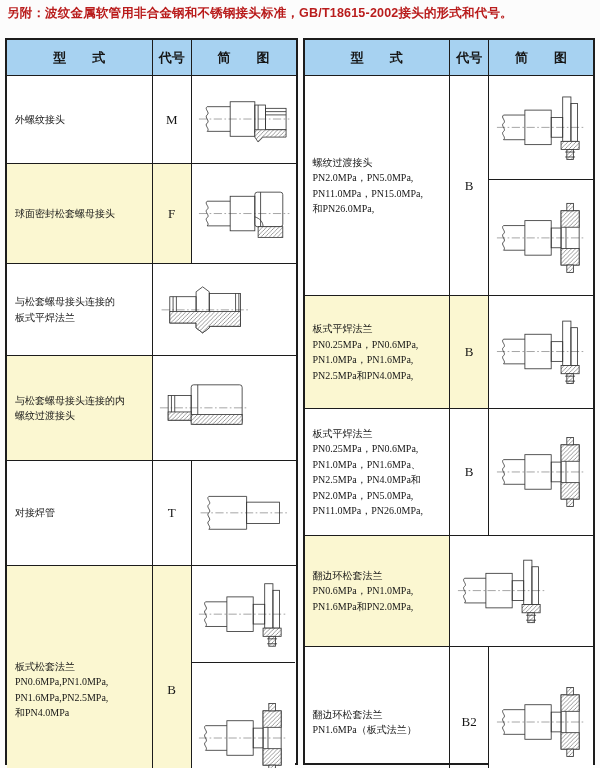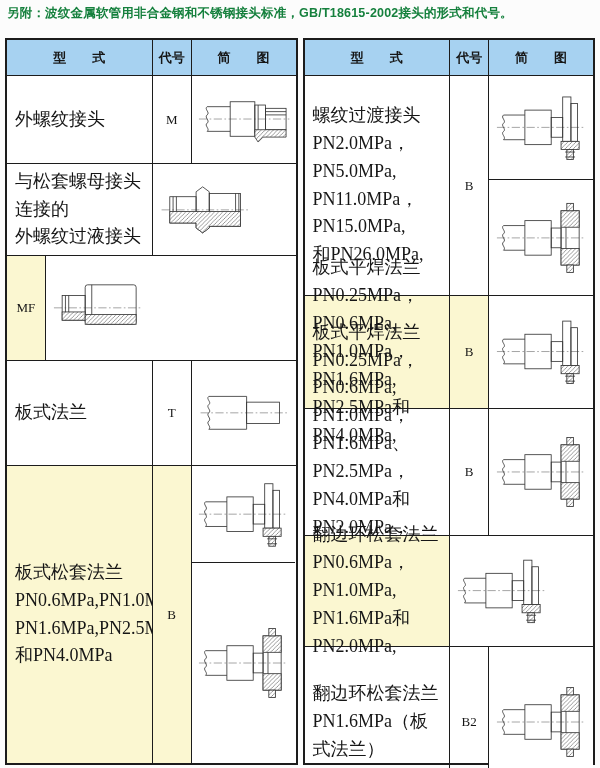--- a/index.html
+++ b/index.html
@@ -10,21 +10,21 @@
   html,body{margin:0;padding:0;}
   body{
     width:600px;height:768px;position:relative;
     background:#fcfcfc;
     font-family:"Liberation Serif", serif;
     color:#161616;
   }
   .caption{
     position:absolute;top:5px;left:7px;right:4px;
     font-family:"Liberation Sans", sans-serif;
-    font-weight:bold;font-size:12.5px;color:#15803d;
+    font-weight:bold;font-size:12.5px;color:#b91c1c;
     letter-spacing:0.2px;white-space:nowrap;
   }
   .tables{
     position:absolute;top:38px;left:5px;width:590px;height:727px;
     display:flex;gap:5px;
   }
   .tbl{
     flex:1;border:2px solid var(--border);background:#fff;
     display:flex;flex-direction:column;box-sizing:border-box;
   }
@@ -39,21 +39,21 @@
   .c-type{width:50.5%;}
   .c-code{width:13.5%;}
   .c-diag{width:36%;font-family:Liberation Serif, serif;}
   .th.c-type,.th.c-code{border-right:1px solid var(--border);}
   .trow{display:flex;border-bottom:1px solid var(--border);box-sizing:border-box;flex:none;}
   .trow.last{flex:1;border-bottom:none;}
   .trow .c-type{
     border-right:1px solid var(--border);box-sizing:border-box;
     display:flex;align-items:center;
     padding:4px 4px 4px 8px;
-    font-size:18px;line-height:1.55;white-space:pre-line;
+    font-size:10px;line-height:1.55;white-space:pre-line;
   }
   .trow .c-code{
     border-right:1px solid var(--border);box-sizing:border-box;
     display:flex;align-items:center;justify-content:center;
     font-size:13px;
   }
   .trow.hl .c-type,.trow.hl .c-code{background:var(--row-highlight-bg);}
   .trow .c-diag{
     background:#ffffff;display:flex;flex-direction:column;box-sizing:border-box;
   }
@@ -172,46 +172,58 @@
       <div class="c-code">M</div>
       <div class="c-diag">
         <div class="dcell">
             <svg class="diagram">
               <use href="#sym-m"></use>
             </svg>
           </div>
       </div>
     </div>
 
+    <div class="trow hl" style="height:100px">
+      <div class="c-type">球面密封松套螺母接头</div>
+      <div class="c-code">F</div>
+      <div class="c-diag">
+        <div class="dcell">
+            <svg class="diagram">
+              <use href="#sym-f"></use>
+            </svg>
+          </div>
+      </div>
+    </div>
 
     <div class="trow" style="height:92px">
       <div class="c-type">与松套螺母接头连接的
-外螺纹过液接头</div>
+板式平焊法兰</div>
       <div class="c-diag">
         <div class="dcell">
             <svg class="diagram">
               <use href="#sym-mm"></use>
             </svg>
           </div>
       </div>
     </div>
 
     <div class="trow hl" style="height:105px">
-      <div class="c-code">MF</div>
+      <div class="c-type">与松套螺母接头连接的内
+螺纹过渡接头</div>
       <div class="c-diag">
         <div class="dcell">
             <svg class="diagram">
               <use href="#sym-mf"></use>
             </svg>
           </div>
       </div>
     </div>
 
     <div class="trow" style="height:105px">
-      <div class="c-type">板式法兰</div>
+      <div class="c-type">对接焊管</div>
       <div class="c-code">T</div>
       <div class="c-diag">
         <div class="dcell">
             <svg class="diagram">
               <use href="#sym-t"></use>
             </svg>
           </div>
       </div>
     </div>
 

